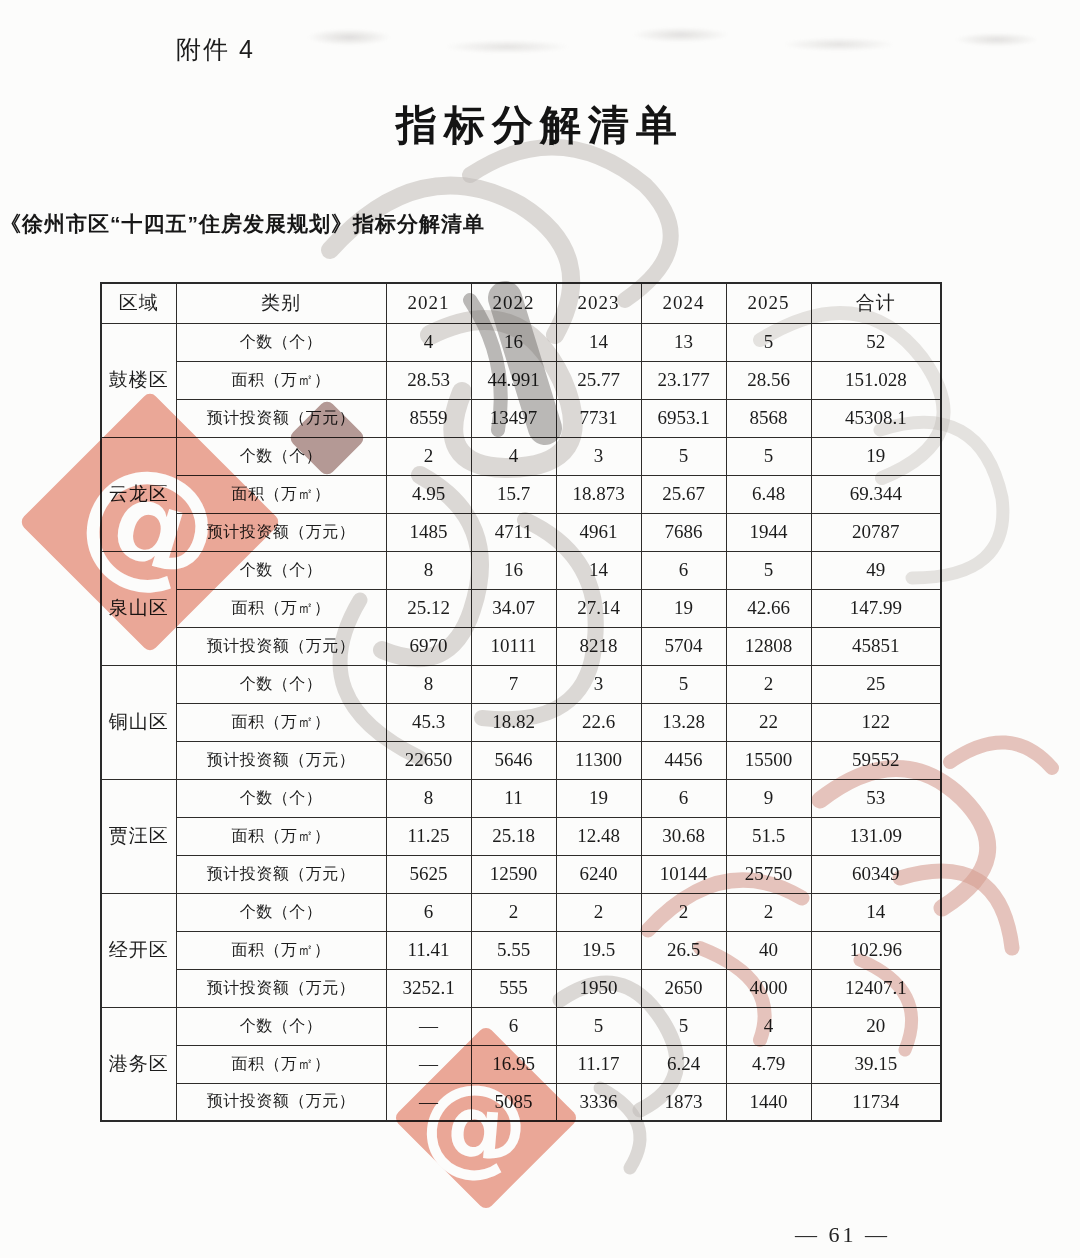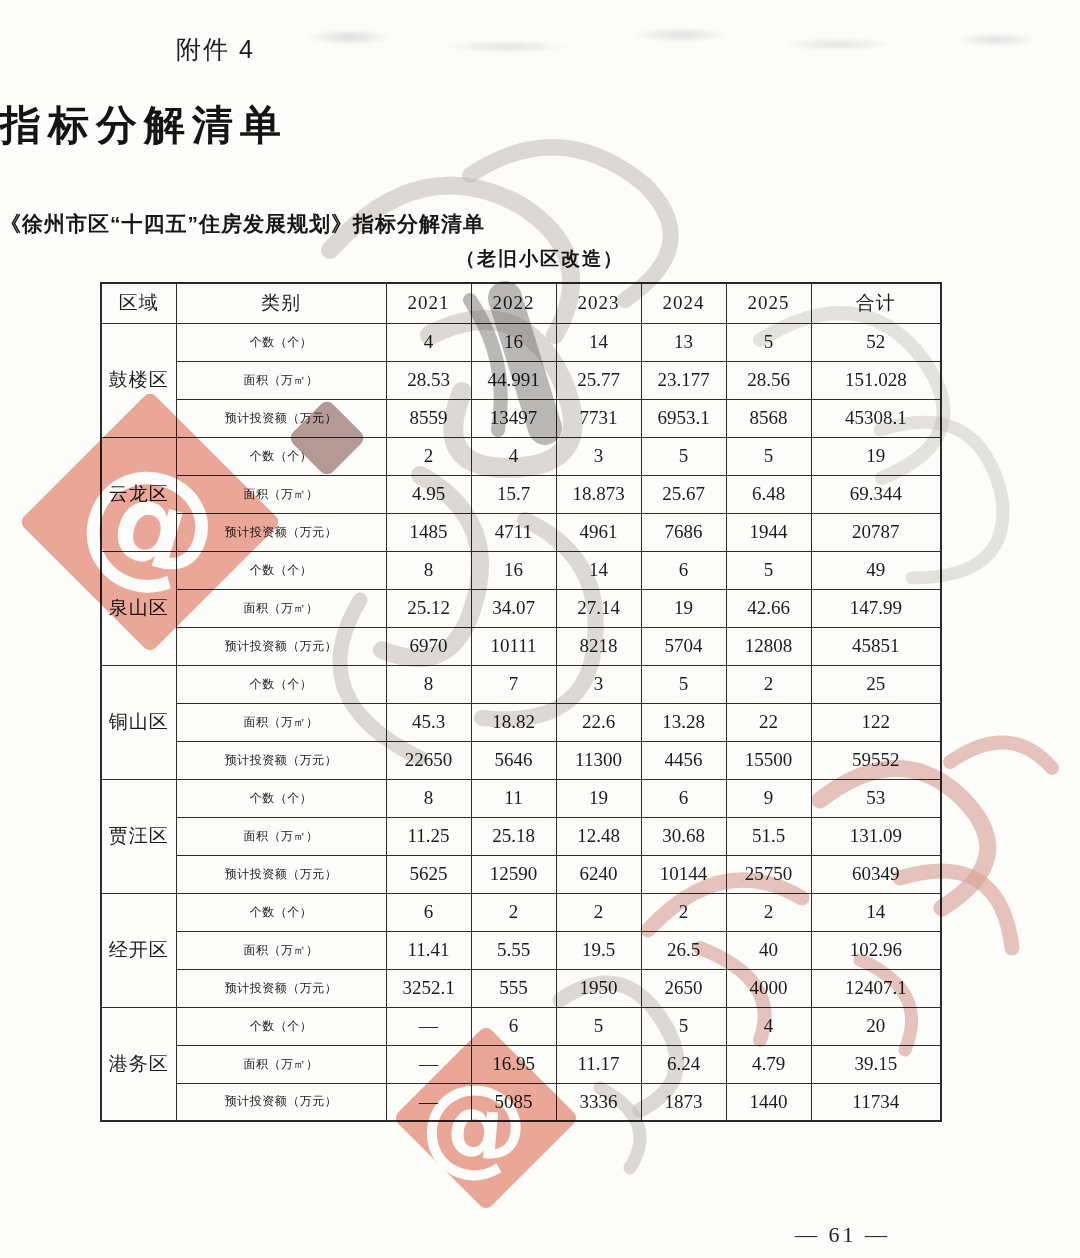--- a/index.html
+++ b/index.html
@@ -17,21 +17,21 @@
       radial-gradient(ellipse 80px 10px at 72% 55%, rgba(150,145,142,.22), transparent 70%),
       radial-gradient(ellipse 60px 10px at 92% 45%, rgba(150,145,142,.25), transparent 70%);
     filter:blur(1px);
   }
   .attachment-label{
     position:absolute;left:176px;top:14px;
     font-family:"Liberation Sans", sans-serif;
     font-size:25px;font-weight:500;letter-spacing:2px;margin-top:19px;
   }
   .doc-title{
-    position:absolute;left:0;top:98px;width:100%;margin:0;
+    position:absolute;left:0;top:98px;width:100%;margin:0;text-align:center;
     font-family:"Liberation Sans", sans-serif;
     font-size:41px;font-weight:800;letter-spacing:7px;color:#141414;
   }
   .doc-subtitle{
     position:absolute;left:0;top:210px;width:100%;text-align:left;
     font-family:"Liberation Sans", sans-serif;
     font-size:21px;font-weight:700;letter-spacing:1px;color:#171717;
   }
   .doc-note{
     position:absolute;left:0;top:246px;width:100%;text-align:center;
@@ -44,21 +44,21 @@
     border:2.5px solid #2a2a2a;background:transparent;
   }
   table.indicator th, table.indicator td{
     border:1.6px solid #2e2c2a;text-align:center;vertical-align:middle;
     padding:0;font-weight:400;overflow:hidden;white-space:nowrap;
   }
   tr.head-row{height:40px;}
   tr.data-row{height:38px;}
   .hdr-cell{font-size:19px;letter-spacing:1px;}
   .district-cell{font-size:19px;letter-spacing:1px;}
-  .category-cell{font-size:12px;letter-spacing:.5px;margin-left:14px;}
+  .category-cell{font-size:16px;letter-spacing:.5px;margin-left:14px;}
   .value-cell{font-size:19px;}
   .page-number{
     position:absolute;left:795px;top:1222px;
     font-size:22px;letter-spacing:3px;color:#232323;
   }
   
   .wm-layer{position:absolute;inset:0;pointer-events:none;z-index:3;mix-blend-mode:multiply;}
   .wm-svg{position:absolute;left:0;top:0;}
   .stamp{
     position:absolute;display:flex;align-items:center;justify-content:center;
@@ -81,21 +81,20 @@
 <div class="page">
 
   <div class="scan-smudge"></div>
 
   <div class="attachment-label">附件 4</div>
 
   <h1 class="doc-title">指标分解清单</h1>
 
   <div class="doc-subtitle">《徐州市区“十四五”住房发展规划》指标分解清单</div>
 
-  <div class="doc-note">（老旧小区改造）</div>
 
   <div class="table-wrap">
     <table class="indicator">
       <colgroup>
         <col style="width:75px">
           <col style="width:210px">
         <col style="width:85px">
           <col style="width:85px">
           <col style="width:85px">
         <col style="width:85px">

